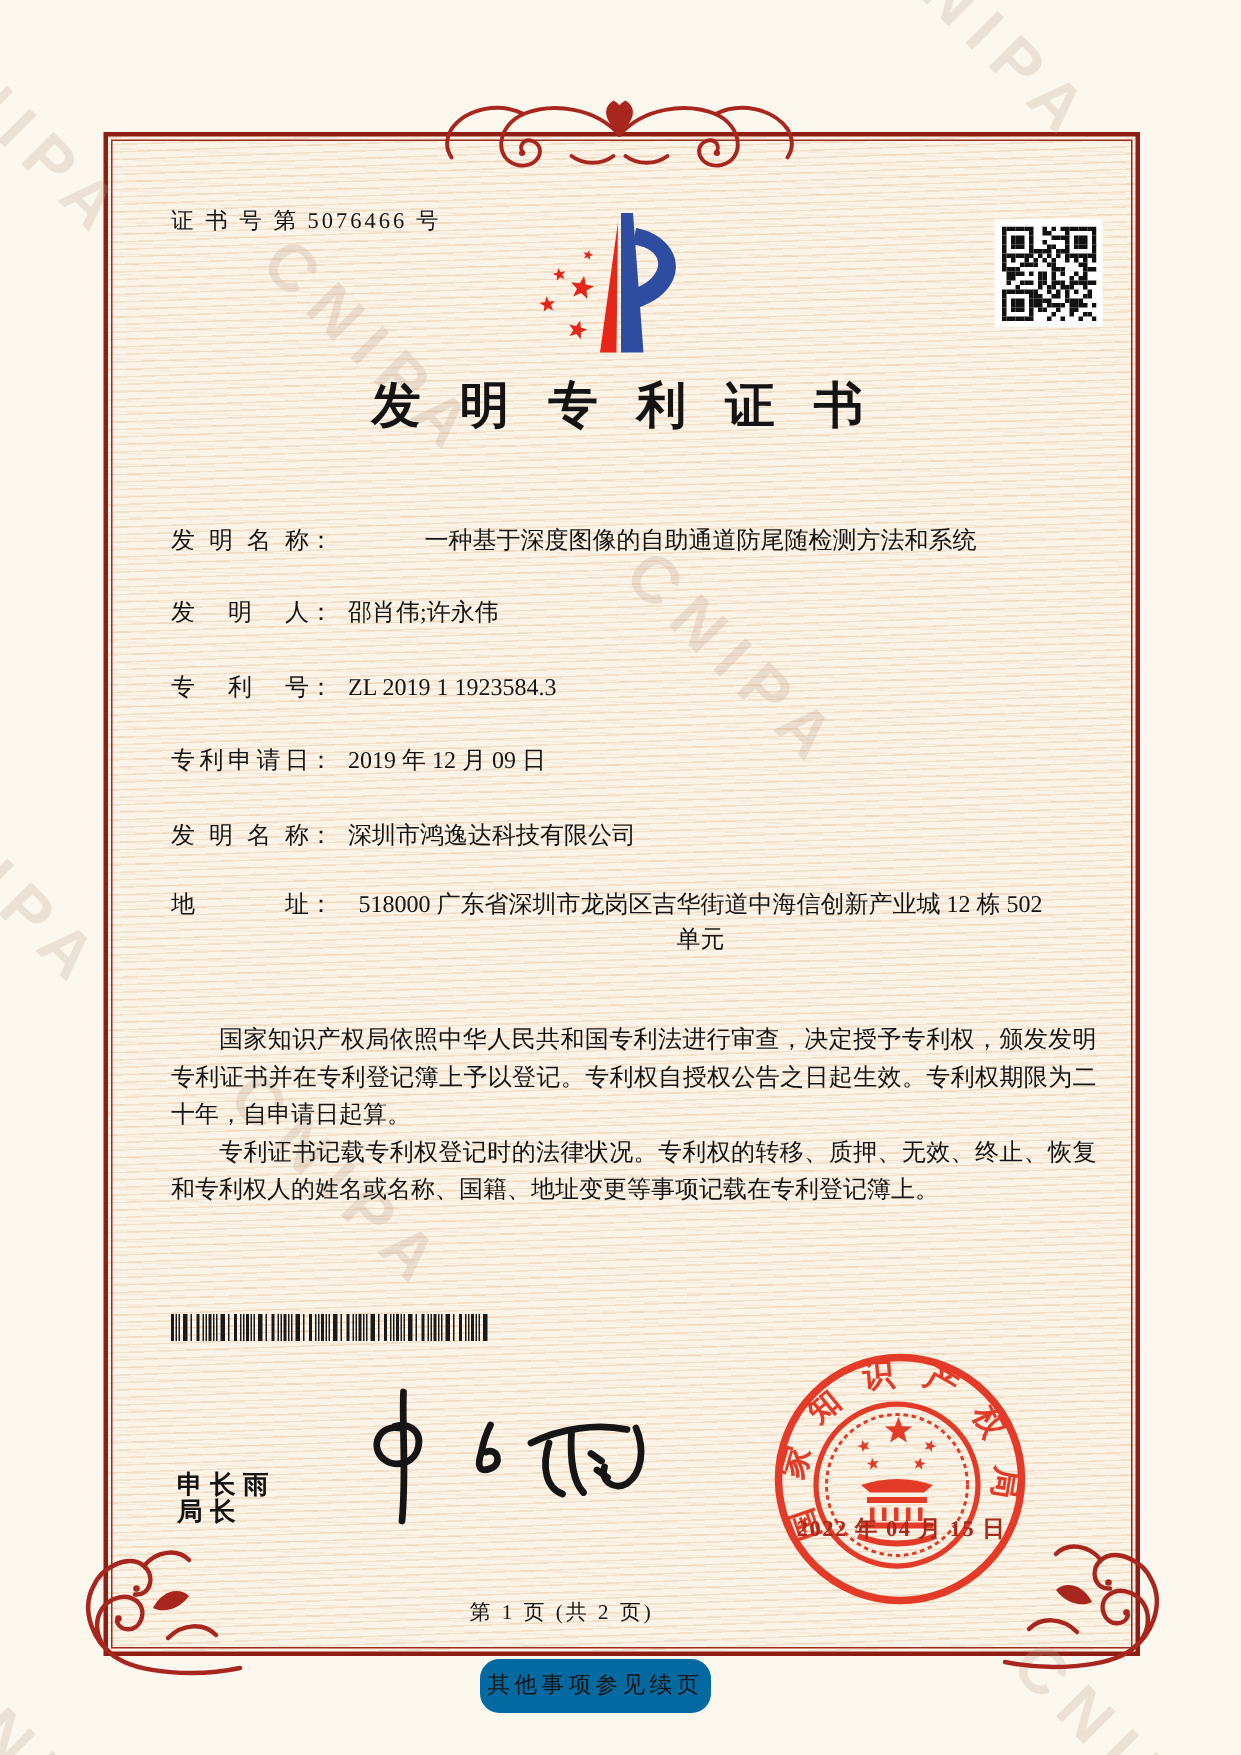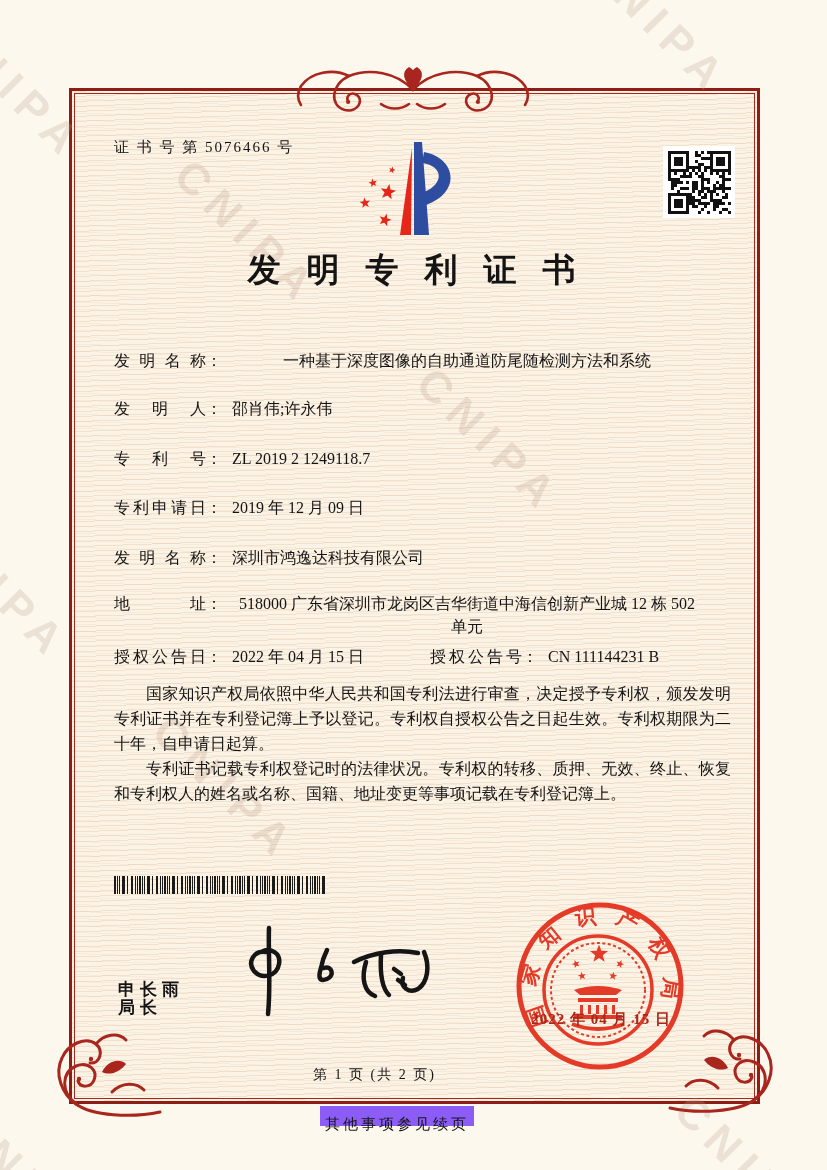--- a/index.html
+++ b/index.html
@@ -39,22 +39,22 @@
   
   .barcode{position:absolute;left:114px;top:876px;width:216px;height:18px;}
   .director-label{position:absolute;left:118px;top:996px;font-size:17px;font-weight:600;letter-spacing:5px;}
   .director-name{position:absolute;left:118px;top:978px;font-size:17px;font-weight:600;letter-spacing:5px;font-family:Liberation Serif, serif;}
   .signature{position:absolute;left:228px;top:922px;}
   .seal{position:absolute;left:512px;top:898px;width:176px;height:176px;}
   .seal-date{position:absolute;left:503px;top:1010px;width:196px;text-align:center;
              font-size:15px;letter-spacing:1px;color:#a8281a;font-weight:600;}
   .page-info{position:absolute;left:313px;top:1066px;width:200px;text-align:left;
              font-size:14px;letter-spacing:2px;}
-  .note-box{position:absolute;left:320px;top:1106px;width:154px;height:20px;background:#8b5cf6;
-            text-align:center;line-height:36px;font-size:15px;letter-spacing:3px;z-index:5;}
+  .note-box{position:absolute;left:320px;top:1106px;width:154px;height:36px;background:#0369a1;
+            text-align:center;line-height:36px;font-size:15px;letter-spacing:3px;z-index:5;border-radius:13px;}
 </style>
 </head>
 <body>
 
 <div class="page">
 
   <svg width="0" height="0" style="position:absolute">
     <defs>
       <polygon id="star5" points="0,-10 2.47,-3.4 9.51,-3.09 3.99,1.3 5.88,8.09 0,4.2 -5.88,8.09 -3.99,1.3 -9.51,-3.09 -2.47,-3.4"></polygon>
       <g id="flourish" fill="none" stroke="#a8261d" stroke-width="3" stroke-linecap="round">
@@ -360,41 +360,33 @@
     <div class="frow" style="top:349px">
       <span class="flabel">发明名称</span><span class="fcolon">：</span>
       <span class="fvalue wide">一种基于深度图像的自助通道防尾随检测方法和系统</span>
     </div>
     <div class="frow" style="top:397px">
       <span class="flabel">发明人</span><span class="fcolon">：</span>
       <span class="fvalue">邵肖伟;许永伟</span>
     </div>
     <div class="frow" style="top:447px">
       <span class="flabel">专利号</span><span class="fcolon">：</span>
-      <span class="fvalue">ZL 2019 2 1249118.7</span>
+      <span class="fvalue">ZL 2019 1 1923584.3</span>
     </div>
     <div class="frow" style="top:496px">
       <span class="flabel">专利申请日</span><span class="fcolon">：</span>
       <span class="fvalue">2019 年 12 月 09 日</span>
     </div>
     <div class="frow" style="top:546px">
       <span class="flabel">发明名称</span><span class="fcolon">：</span>
       <span class="fvalue">深圳市鸿逸达科技有限公司</span>
     </div>
     <div class="frow" style="top:592px">
       <span class="flabel">地址</span><span class="fcolon">：</span>
       <span class="fvalue wide">518000 广东省深圳市龙岗区吉华街道中海信创新产业城 12 栋 502 单元</span>
-    </div>
-    <div class="frow" style="top:645px">
-      <span class="flabel">授权公告日</span><span class="fcolon">：</span>
-      <span class="fvalue">2022 年 04 月 15 日</span>
-      <span class="grant2">
-        <span class="flabel">授权公告号</span><span class="fcolon">：</span>
-        <span class="fvalue">CN 111144231 B</span>
-      </span>
     </div>
 
     <div class="paras">
       <p>国家知识产权局依照中华人民共和国专利法进行审查，决定授予专利权，颁发发明专利证书并在专利登记簿上予以登记。专利权自授权公告之日起生效。专利权期限为二十年，自申请日起算。</p>
       <p>专利证书记载专利权登记时的法律状况。专利权的转移、质押、无效、终止、恢复和专利权人的姓名或名称、国籍、地址变更等事项记载在专利登记簿上。</p>
     </div>
 
     <svg class="barcode" id="barcode-svg" viewBox="0 0 216 18" preserveAspectRatio="none" fill="#1a1a1a">
         <rect x="0" y="0" width="2" height="18"></rect>
         <rect x="3" y="0" width="1" height="18"></rect>

